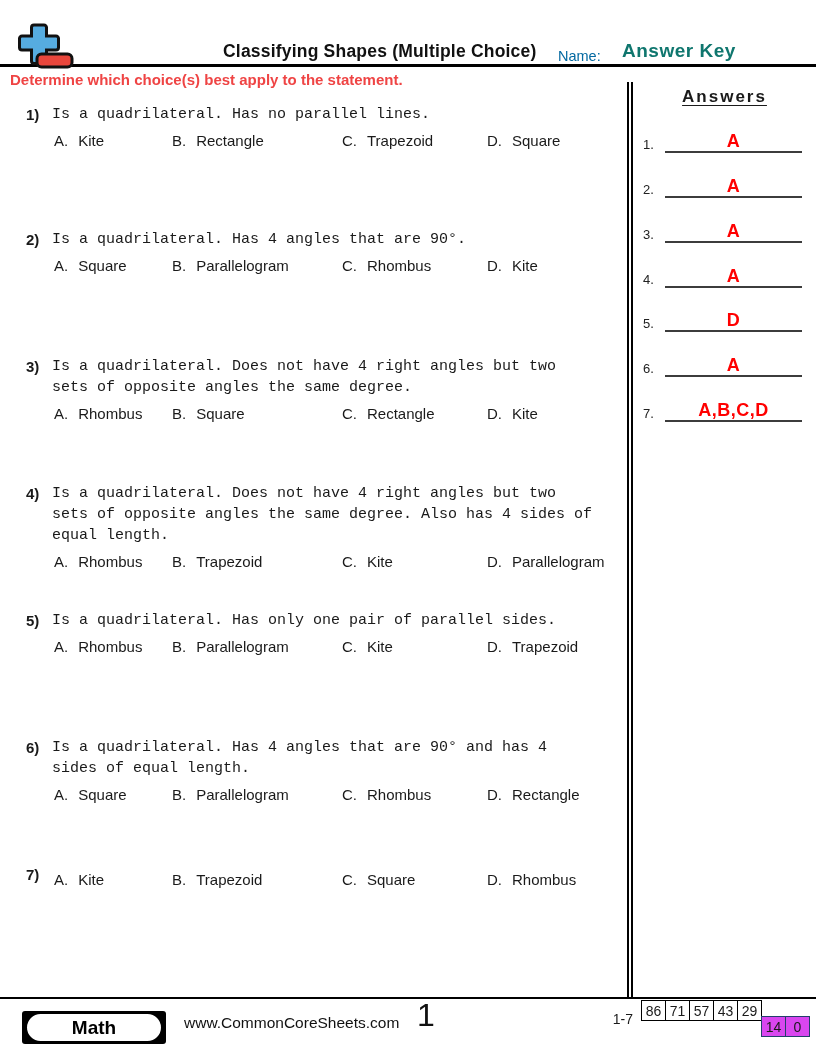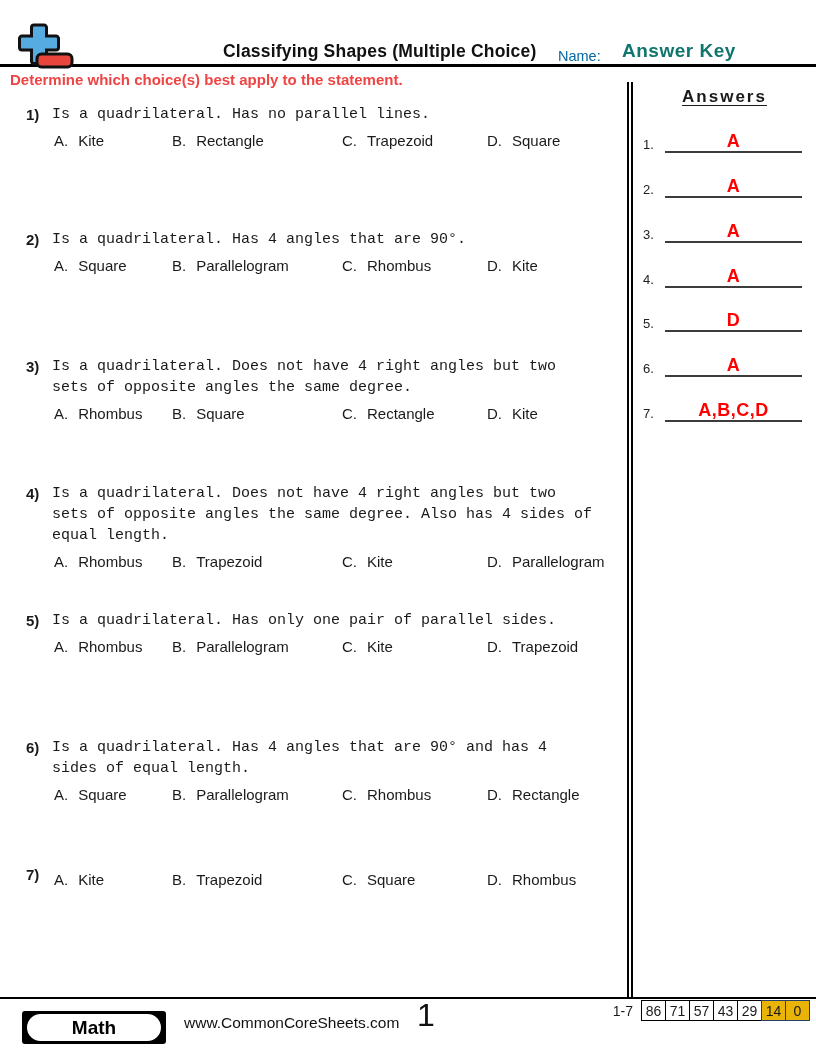--- a/index.html
+++ b/index.html
@@ -84,21 +84,21 @@
     font-size:32px; font-weight:400; color:#111;
   }
   .score { position:absolute; right:6px; top:1px; display:flex; align-items:center; }
   .score-range { font-size:14px; margin-right:9px; }
   .score-cells { display:flex; }
   .score-cell {
     width:25px; height:21px; border:1px solid #000; margin-left:-1px;
     display:flex; align-items:center; justify-content:center;
     font-size:14px; background:#fff;
   }
-  .score-cell.hl { background:#eab308; border-color:#233f6b; z-index:1; }
+  .score-cell.hl { background:#d946ef; border-color:#233f6b; z-index:1;margin-top:16px; }
 </style>
 </head>
 <body>
 
 <div class="page">
 
   <div class="header">
     <svg class="logo" viewBox="0 0 58 50">
       <path d="M16 3 h10 a2.5 2.5 0 0 1 2.5 2.5 V14 h9.5 a2.5 2.5 0 0 1 2.5 2.5 v9 a2.5 2.5 0 0 1 -2.5 2.5 H28.5 V39 a2.5 2.5 0 0 1 -2.5 2.5 H16 A2.5 2.5 0 0 1 13.5 39 V28 H4 a2.5 2.5 0 0 1 -2.5 -2.5 v-9 A2.5 2.5 0 0 1 4 14 h9.5 V5.5 A2.5 2.5 0 0 1 16 3 Z" fill="#56ace0" stroke="#111" stroke-width="3"></path>
       <rect x="19" y="32" width="35" height="13" rx="4.5" fill="#e8463c" stroke="#111" stroke-width="3"></rect>

